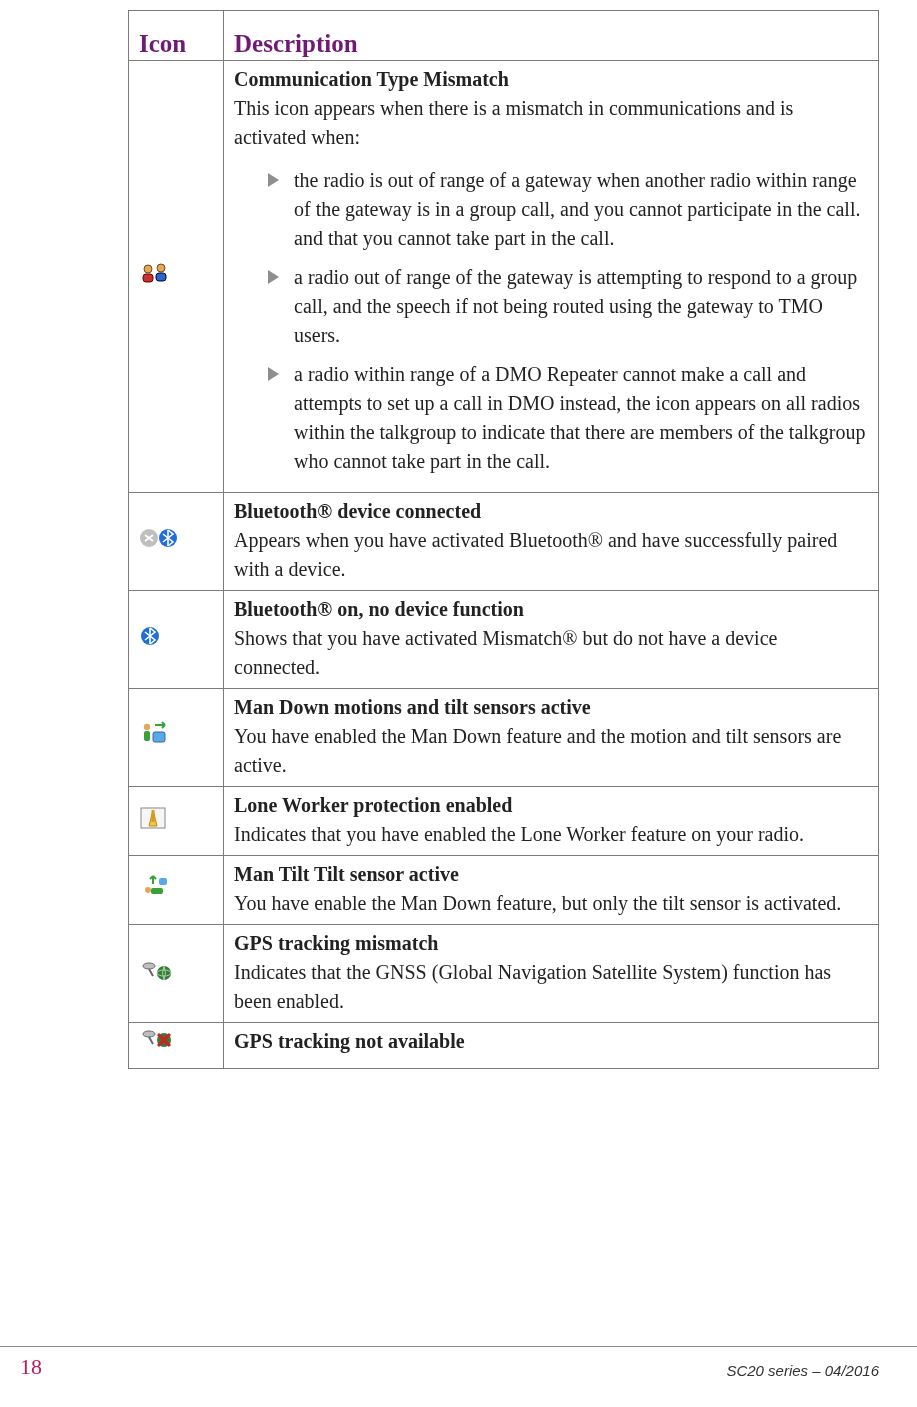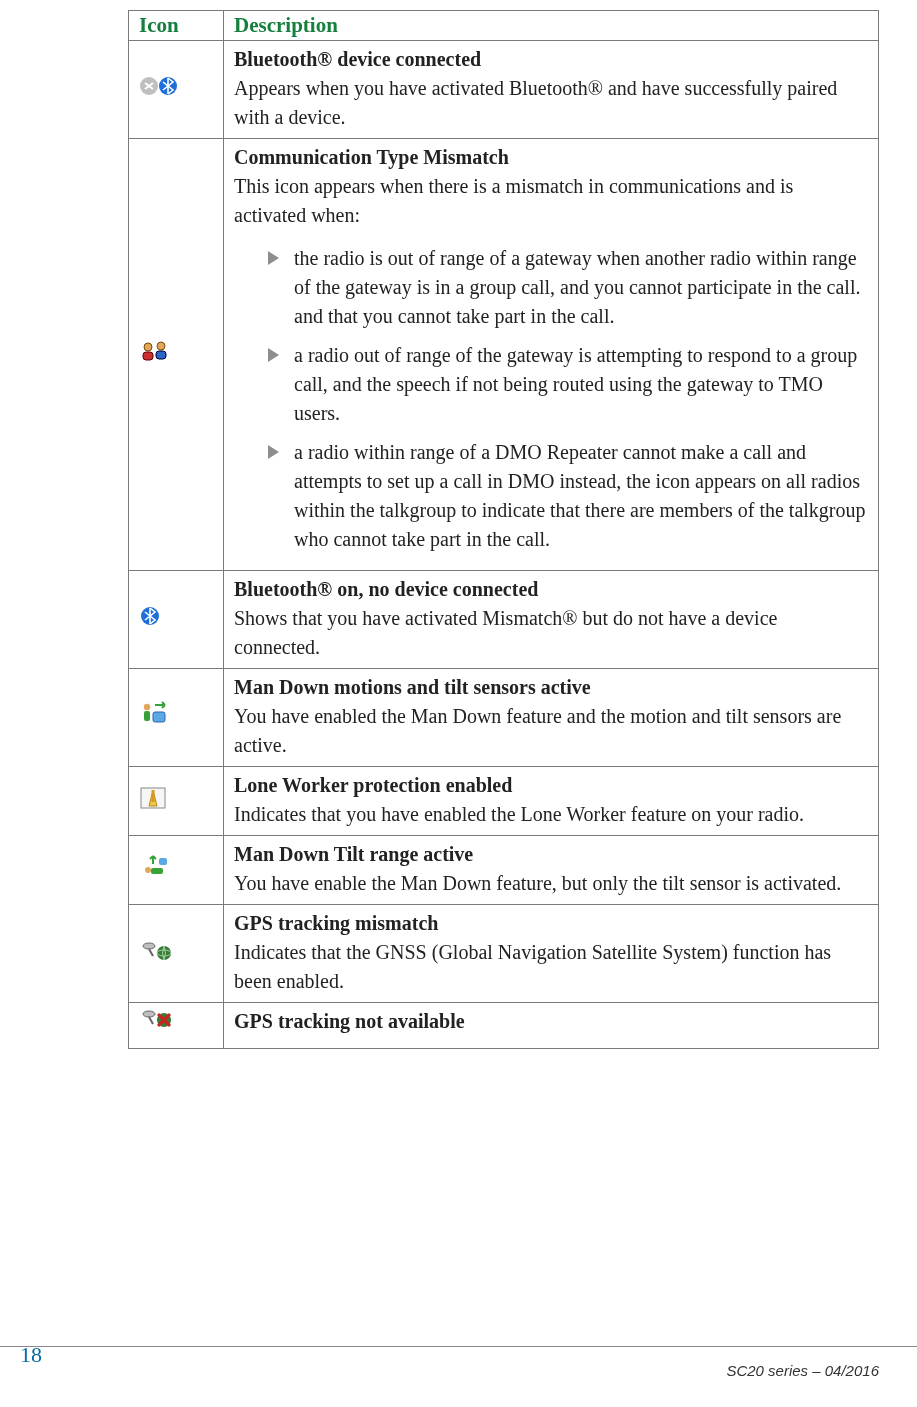--- a/index.html
+++ b/index.html
@@ -26,23 +26,23 @@
     table-layout: fixed;
   }
   table.icon-table th, table.icon-table td {
     border: 1px solid #7a7a7a;
     padding: 4px 10px 6px 10px;
     vertical-align: top;
     text-align: left;
   }
   table.icon-table th {
     font-weight: bold;
-    color: #15803d;
-    font-size: 21px;
-    padding-top: 2px;
+    color: #701a75;
+    font-size: 25px;
+    padding-top: 19px;
     padding-bottom: 2px;
   }
   col.icon-col { width: 95px; }
   .icon-cell {
     text-align: left;
     vertical-align: middle !important;
     padding-left: 8px;
   }
   .desc-title {
     font-weight: bold;
@@ -82,23 +82,23 @@
     position: absolute;
     bottom: 24px;
     left: 0; right: 0;
     font-family: Verdana, Geneva, sans-serif;
     font-size: 15px;
     color: #333;
   }
   .footer .page-num {
     position: absolute;
     left: 20px;
-    bottom: 15px;
+    bottom: 3px;
     font-size: 22px;
-    color: #0369a1;
+    color: #be185d;
     font-family: "Palatino Linotype", Georgia, serif;
   }
   .footer .product {
     position: absolute;
     right: 38px;
     bottom: 4px;
     font-style: italic;
   }
 
   
@@ -117,40 +117,20 @@
       <tr>
         <th>Icon</th>
         <th>Description</th>
       </tr>
     </thead>
     <tbody>
 
       <tr>
         <td class="icon-cell">
           <span class="ico">
-            <svg width="40" height="22" viewBox="0 0 40 22">
-              <circle cx="10" cy="11" r="9" fill="#bfbfbf"></circle>
-              <path d="M6 8 L14 14 M6 14 L14 8" stroke="#fff" stroke-width="2" fill="none"></path>
-              <circle cx="29" cy="11" r="9" fill="#1e6fd8"></circle>
-              <path d="M29 3 L34 7 L24 15 M29 19 L34 15 L24 7" stroke="#fff" stroke-width="1.6" fill="none"></path>
-              <line x1="29" y1="3" x2="29" y2="19" stroke="#fff" stroke-width="1.6"></line>
-            </svg>
-          </span>
-        </td>
-        <td>
-          <div class="desc-body">
-            <span class="desc-title">Bluetooth® device connected</span><br>
-            <span>Appears when you have activated Bluetooth® and have successfully paired with a device.</span>
-          </div>
-        </td>
-      </tr>
-
-      <tr>
-        <td class="icon-cell">
-          <span class="ico">
             <svg width="34" height="22" viewBox="0 0 34 22">
               <circle cx="9" cy="7" r="4" fill="#e2a85a" stroke="#7a4a10"></circle>
               <rect x="4" y="12" width="10" height="8" rx="3" fill="#c93030" stroke="#600"></rect>
               <circle cx="22" cy="6" r="4" fill="#e2a85a" stroke="#7a4a10"></circle>
               <rect x="17" y="11" width="10" height="8" rx="3" fill="#2a65c9" stroke="#003"></rect>
             </svg>
           </span>
         </td>
         <td>
           <div class="desc-body">
@@ -161,30 +141,50 @@
               <li>a radio out of range of the gateway is attempting to respond to a group call, and the speech if not being routed using the gateway to TMO users.</li>
               <li>a radio within range of a DMO Repeater cannot make a call and attempts to set up a call in DMO instead, the icon appears on all radios within the talkgroup to indicate that there are members of the talkgroup who cannot take part in the call.</li>
             </ul>
           </div>
         </td>
       </tr>
 
       <tr>
         <td class="icon-cell">
           <span class="ico">
+            <svg width="40" height="22" viewBox="0 0 40 22">
+              <circle cx="10" cy="11" r="9" fill="#bfbfbf"></circle>
+              <path d="M6 8 L14 14 M6 14 L14 8" stroke="#fff" stroke-width="2" fill="none"></path>
+              <circle cx="29" cy="11" r="9" fill="#1e6fd8"></circle>
+              <path d="M29 3 L34 7 L24 15 M29 19 L34 15 L24 7" stroke="#fff" stroke-width="1.6" fill="none"></path>
+              <line x1="29" y1="3" x2="29" y2="19" stroke="#fff" stroke-width="1.6"></line>
+            </svg>
+          </span>
+        </td>
+        <td>
+          <div class="desc-body">
+            <span class="desc-title">Bluetooth® device connected</span><br>
+            <span>Appears when you have activated Bluetooth® and have successfully paired with a device.</span>
+          </div>
+        </td>
+      </tr>
+
+      <tr>
+        <td class="icon-cell">
+          <span class="ico">
             <svg width="22" height="22" viewBox="0 0 22 22">
               <circle cx="11" cy="11" r="9" fill="#1e6fd8"></circle>
               <path d="M11 3 L16 7 L6 15 M11 19 L16 15 L6 7" stroke="#fff" stroke-width="1.6" fill="none"></path>
               <line x1="11" y1="3" x2="11" y2="19" stroke="#fff" stroke-width="1.6"></line>
             </svg>
           </span>
         </td>
         <td>
           <div class="desc-body">
-            <span class="desc-title">Bluetooth® on, no device connected</span><br>
+            <span class="desc-title">Bluetooth® on, no device function</span><br>
             <span>Shows that you have activated Mismatch® but do not have a device connected.</span>
           </div>
         </td>
       </tr>
 
       <tr>
         <td class="icon-cell">
           <span class="ico">
             <svg width="30" height="26" viewBox="0 0 30 26">
               <circle cx="8" cy="6" r="3.2" fill="#e2a85a"></circle>
@@ -226,21 +226,21 @@
             <svg width="30" height="26" viewBox="0 0 30 26">
               <circle cx="9" cy="16" r="3" fill="#e2a85a"></circle>
               <rect x="12" y="14" width="12" height="6" rx="2" fill="#37a337"></rect>
               <path d="M14 2 L14 10 M14 2 L11 5 M14 2 L17 5" stroke="#37a337" stroke-width="2" fill="none"></path>
               <rect x="20" y="4" width="8" height="7" rx="2" fill="#5aa8e6"></rect>
             </svg>
           </span>
         </td>
         <td>
           <div class="desc-body">
-            <span class="desc-title">Man Down Tilt range active</span><br>
+            <span class="desc-title">Man Tilt Tilt sensor active</span><br>
             <span>You have enable the Man Down feature, but only the tilt sensor is activated.</span>
           </div>
         </td>
       </tr>
 
 
       <tr>
         <td class="icon-cell">
           <span class="ico">
             <svg width="34" height="24" viewBox="0 0 34 24">

